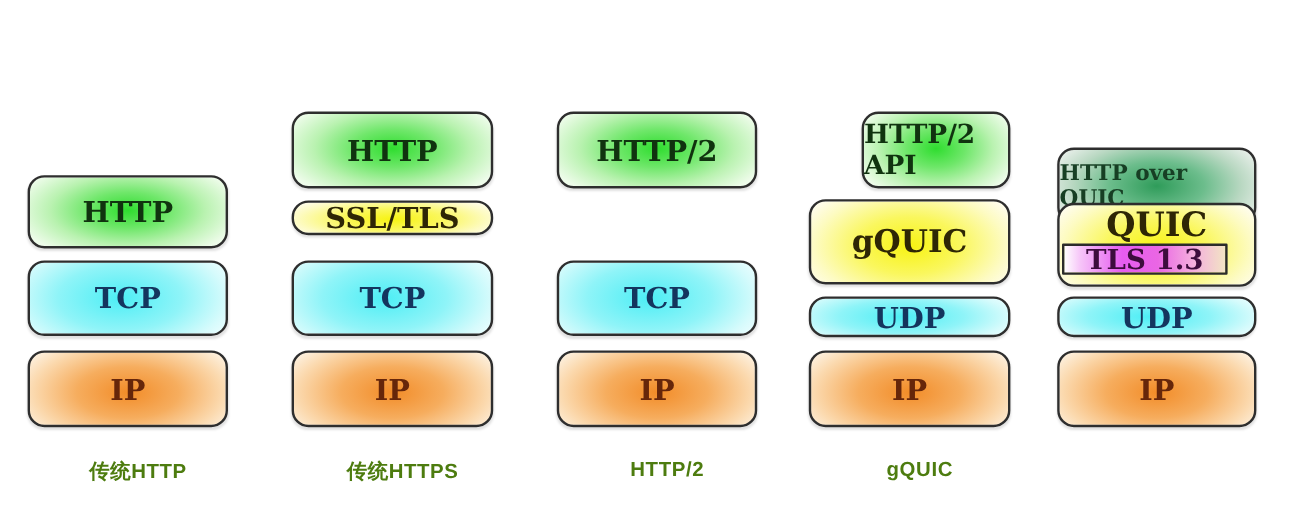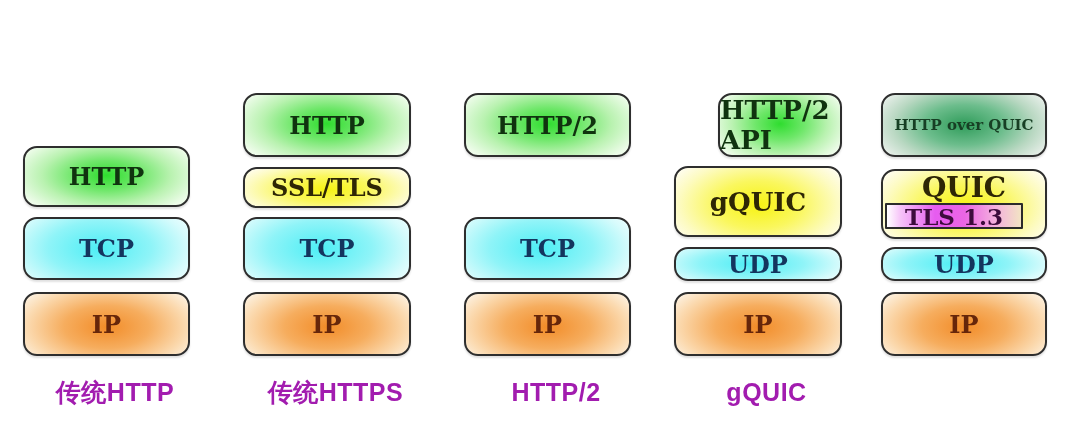--- a/index.html
+++ b/index.html
@@ -19,21 +19,21 @@
     border:2px solid #2e2e2e;border-radius:14px;
     display:flex;align-items:center;justify-content:center;
     font-weight:bold;font-size:24px;
     box-shadow:0 2px 2px rgba(0,0,0,.12);
     box-sizing:border-box;
   }
 
   
   .row-app{top:93px;height:64px;}
   .c1 .row-app{top:146px;height:61px;}
-  .row-sec{top:167px;height:41px;}
+  .row-sec{top:167px;height:29px;}
   .c4 .row-sec{top:166px;height:71px;font-size:26px;}
   .c5 .row-sec{top:169px;height:70px;}
   .row-tr{top:217px;height:63px;}
   .c4 .row-tr,.c5 .row-tr{top:247px;height:34px;}
   .row-ip{top:292px;height:64px;}
 
   
   .g-green{
     background:radial-gradient(ellipse 58% 75% at 50% 48%, #2fdd2f 0%, #6fe76a 35%, #b9f2b0 68%, #eefcea 100%);
     color:#10330f;
@@ -48,40 +48,40 @@
   }
   .g-cyan{
     background:radial-gradient(ellipse 66% 95% at 46% 50%, #4deef5 0%, #8ff4f8 48%, #d6fbfc 82%, #f2feff 100%);
     color:#14355e;
   }
   .g-orange{
     background:radial-gradient(ellipse 62% 85% at 50% 55%, #f28c28 0%, #f6ad5e 42%, #fbd9ae 78%, #fdf3e4 100%);
     color:#66260a;
   }
 
-  .c4 .row-app{font-size:26px;margin-left:44px;}
-  .c5 .row-app{font-size:15px;}
+  .c4 .row-app{font-size:22px;margin-left:44px;}
+  .c5 .row-app{font-size:18px;margin-top:30px;}
 
   
   .quic-box{align-items:flex-start;}
   .quic-label{margin-top:1px;line-height:32px;font-size:28px;}
   .nested-box{
     position:absolute;left:2px;top:32px;width:138px;height:26px;
     border:2px solid #2b2b2b;border-radius:1px;
     display:flex;align-items:center;justify-content:center;
     font-size:23px;font-weight:bold;color:#3d0c3d;
     background:linear-gradient(90deg,#ffffff 0%,#f6c4f8 10%,#e65cf0 36%,#ea66e4 58%,#f4aede 80%,#f2e4c4 100%);
     box-sizing:border-box;
   }
 
   .col-label{
     position:absolute;left:17px;right:0;top:375px;height:34px;
     display:flex;align-items:center;justify-content:center;
     font-family:"Liberation Sans", sans-serif;
-    font-size:25px;font-weight:600;color:#a21caf;letter-spacing:.5px;
+    font-size:17px;font-weight:600;color:#4d7c0f;letter-spacing:.5px;
   }
 </style>
 </head>
 <body>
 
 <div id="stage">
 
   <div class="col c1">
     <div class="box row-app g-green">
       <span>HTTP</span>

